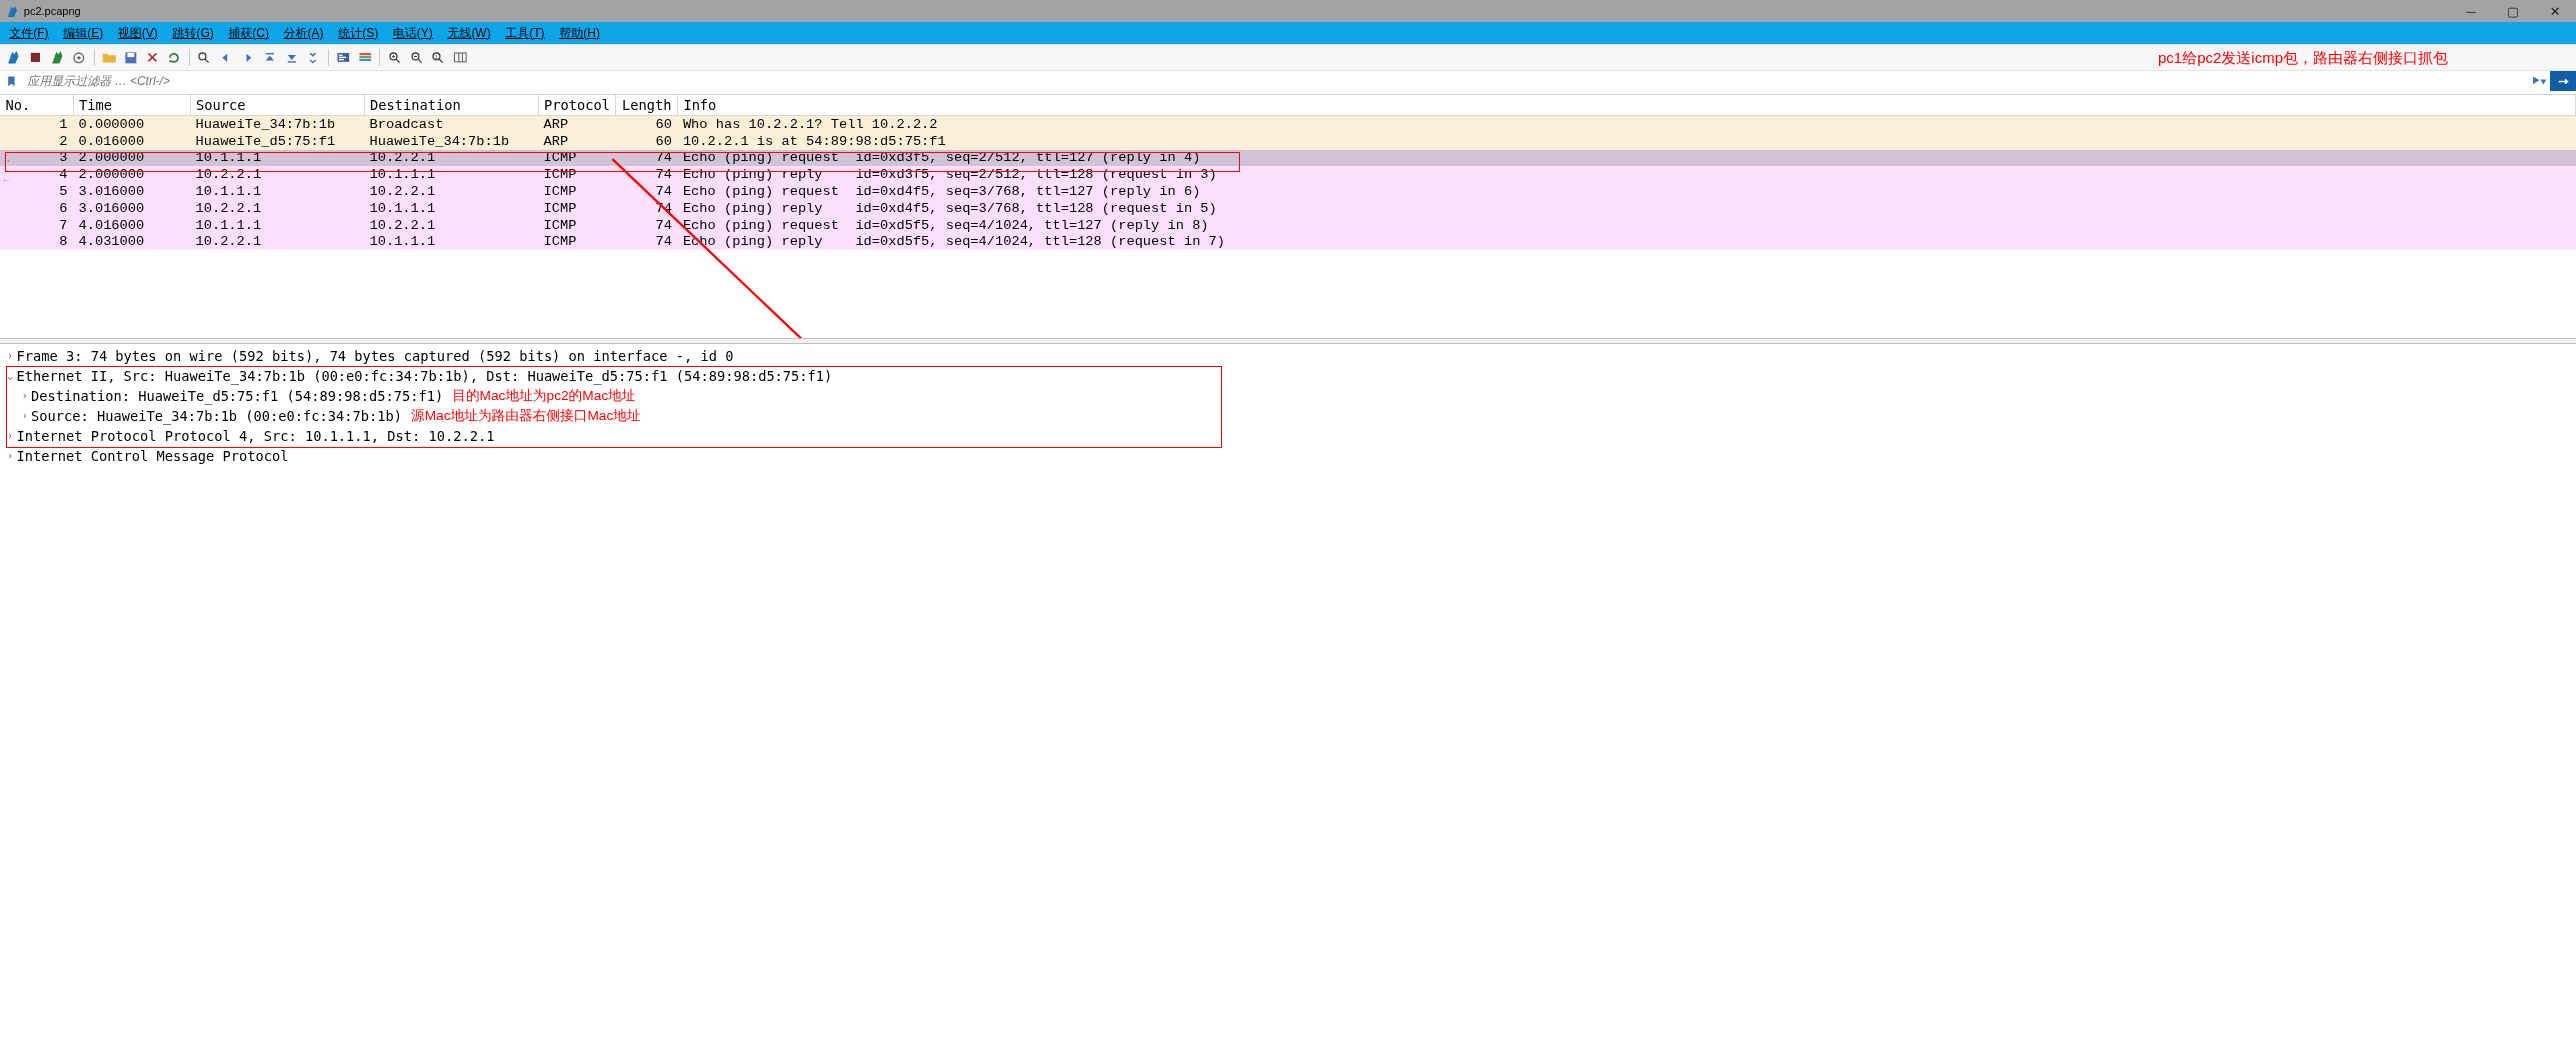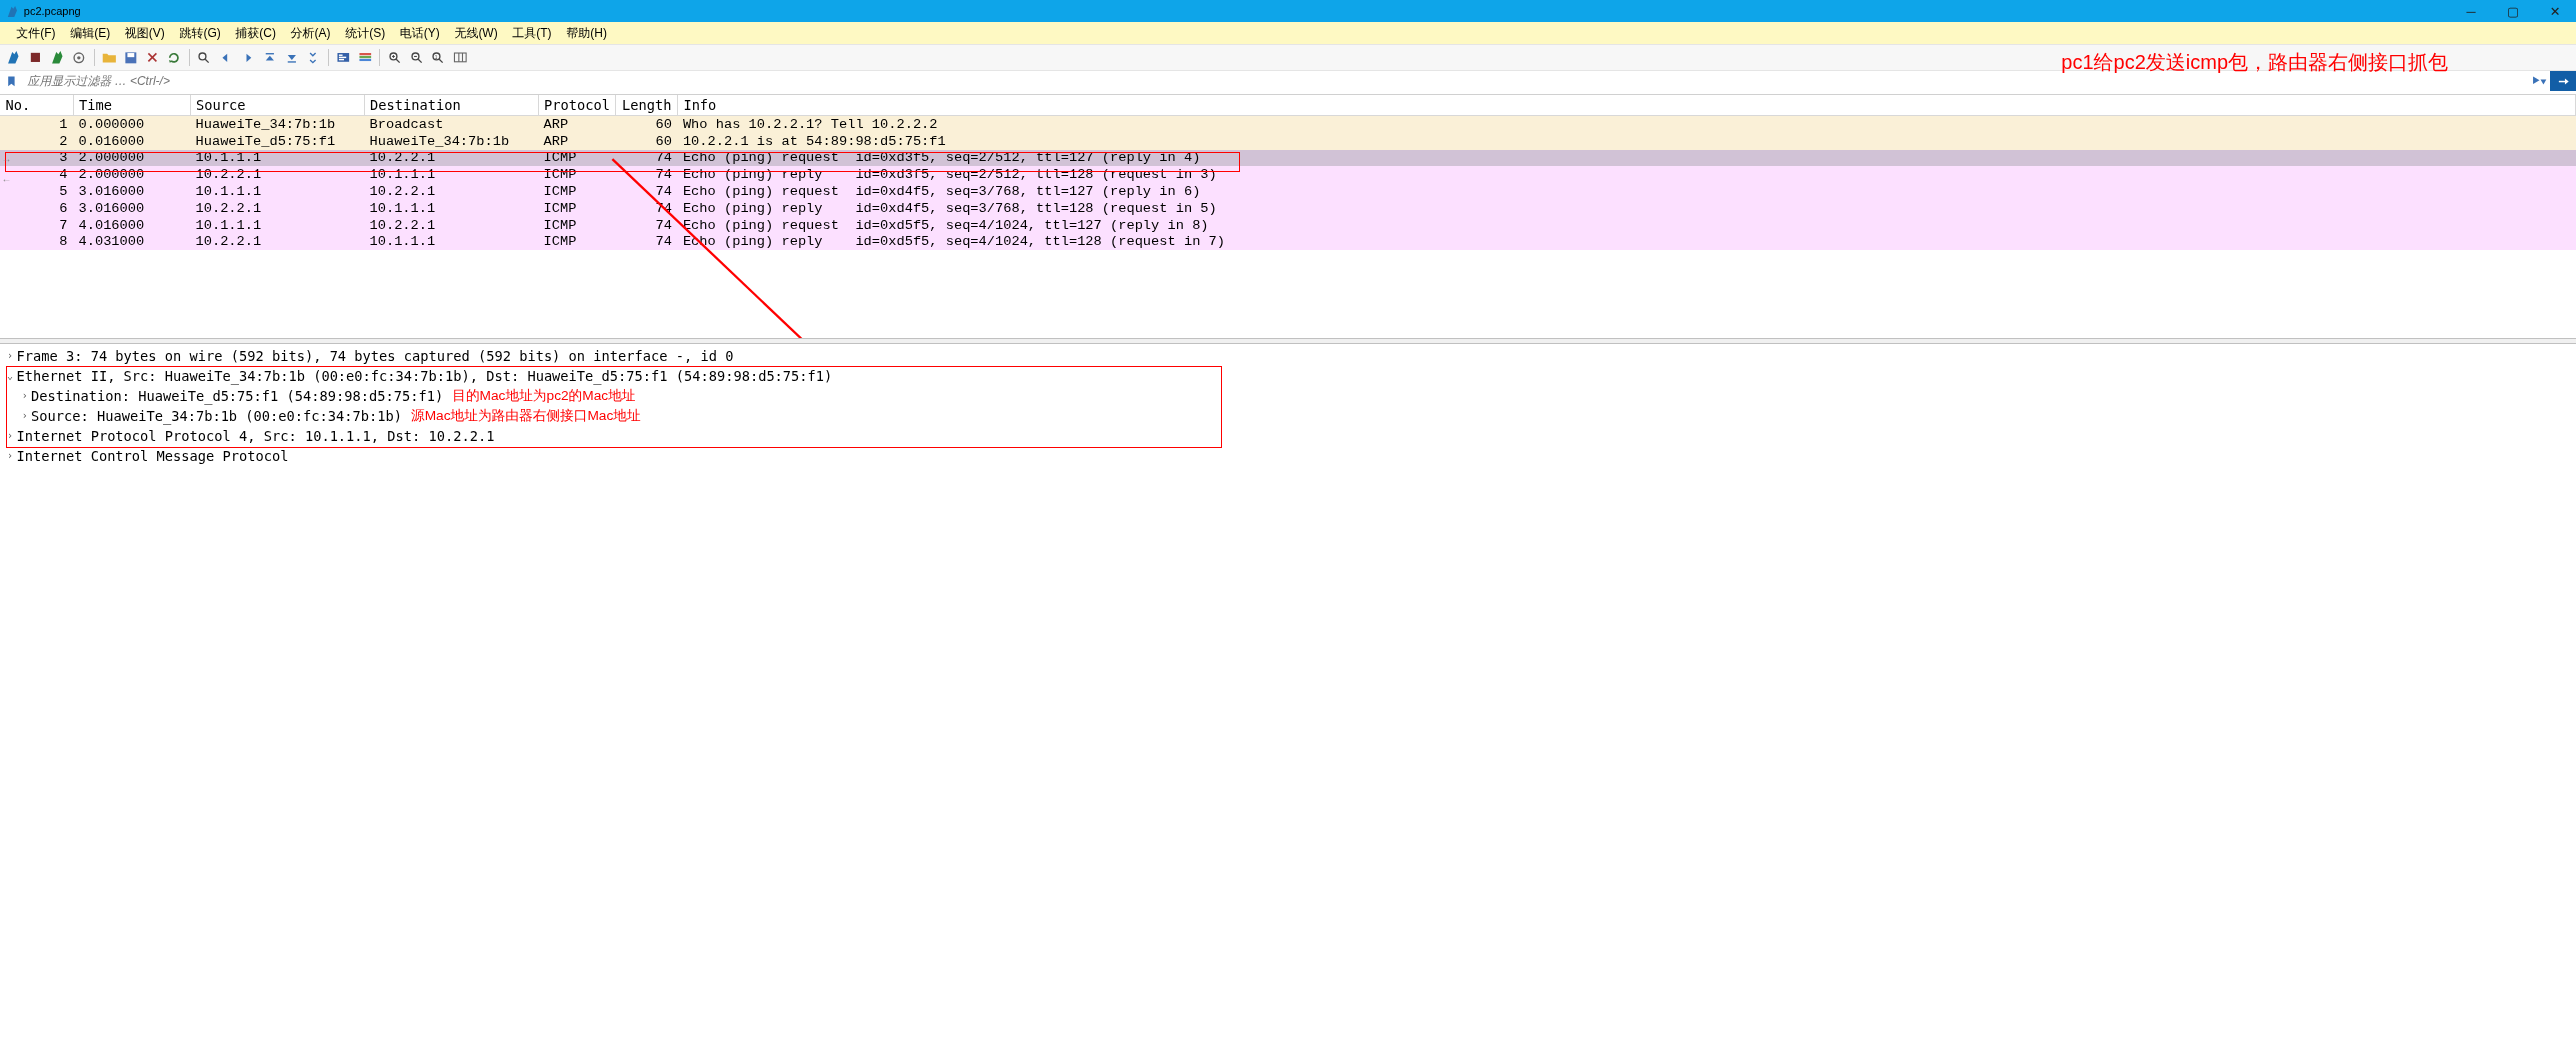--- a/index.html
+++ b/index.html
@@ -1,28 +1,28 @@
 <!DOCTYPE html>
 <html style="font-size:14.6px"><head>
 <meta charset="utf-8">
 <style>
 * { margin: 0; padding: 0; box-sizing: border-box; }
 body { font-family: "Segoe UI", Tahoma, sans-serif; font-size: 12px; background: #fff; color: #000; overflow: hidden; }
-.titlebar { display: flex; align-items: center; height: 22px; padding: 0 5.5px; background: #0ea5e9; }
+.titlebar { display: flex; align-items: center; height: 22px; padding: 0 5.5px; background: #a3a3a3; }
 .titlebar .app-icon { width: 12.8px; height: 12.8px; margin-right: 5.5px; }
 .fin { fill: #2073b5; }
 .title-text { font-size: 11px; color: #000; }
 .win-controls { position: absolute; right: 0; top: 0; display: flex; }
 .win-btn { width: 42px; height: 22px; display: flex; align-items: center; justify-content: center; font-size: 12.8px; color: #222; }
-.menubar { display: flex; align-items: center; height: 22px; padding: 0 9px; background: #fef9c3; }
+.menubar { display: flex; align-items: center; height: 22px; padding: 0 2px; background: #0ea5e9; text-decoration: underline; }
 .menubar .menu-item { padding: 1.8px 7.3px; font-size: 12px; cursor: default; }
 .toolbar { display: flex; align-items: center; height: 27.4px; padding: 0 3.7px; border-top: 0.9px solid #e5e5e5; border-bottom: 0.9px solid #e5e5e5; background: #f7f7f7; gap: 1.8px; }
 .tb-btn { width: 20px; height: 20px; display: flex; align-items: center; justify-content: center; border: 0.9px solid transparent; border-radius: 1.8px; }
 .tb-sep { width: 0.9px; height: 16.5px; background: #c8c8c8; margin: 0 2.7px; }
-.annotation-top { position: absolute; top: 49px; right: 128px; color: #ff0000; font-size: 20px; }
+.annotation-top { position: absolute; top: 49px; right: 128px; color: #ff0000; font-size: 15px; }
 .filter-bar { display: flex; align-items: flex-start; height: 24px; border-bottom: 0.9px solid #d0d0d0; background: #fff; }
 .filter-icon { width: 20px; height: 20px; display: flex; align-items: center; justify-content: center; margin: 0 1.8px; }
 .filter-input { flex: 1; height: 20px; border: none; padding: 0 3.7px; font-size: 12px; font-family: inherit; outline: none; font-style: italic; color: #999; }
 .filter-end { width: 25.6px; height: 20px; background: #125ea6; display: flex; align-items: center; justify-content: center; }
 .packet-table { width: 100%; border-collapse: collapse; font-family: Consolas, "Courier New", monospace; font-size: 13.7px; }
 .packet-table th { text-align: left; font-weight: normal; padding: 1.8px 5.5px; background: #fff; border-right: 0.9px solid #d8d8d8; border-bottom: 0.9px solid #d8d8d8; font-family: Consolas, monospace; }
 .packet-table td { padding: 0.9px 5.5px; white-space: pre; }
 .packet-table tr.arp { background: #faf0d7; }
 .packet-table tr.icmp { background: #fce0ff; }
 .packet-table tr.selected { background: #d1c2d6 !important; }

